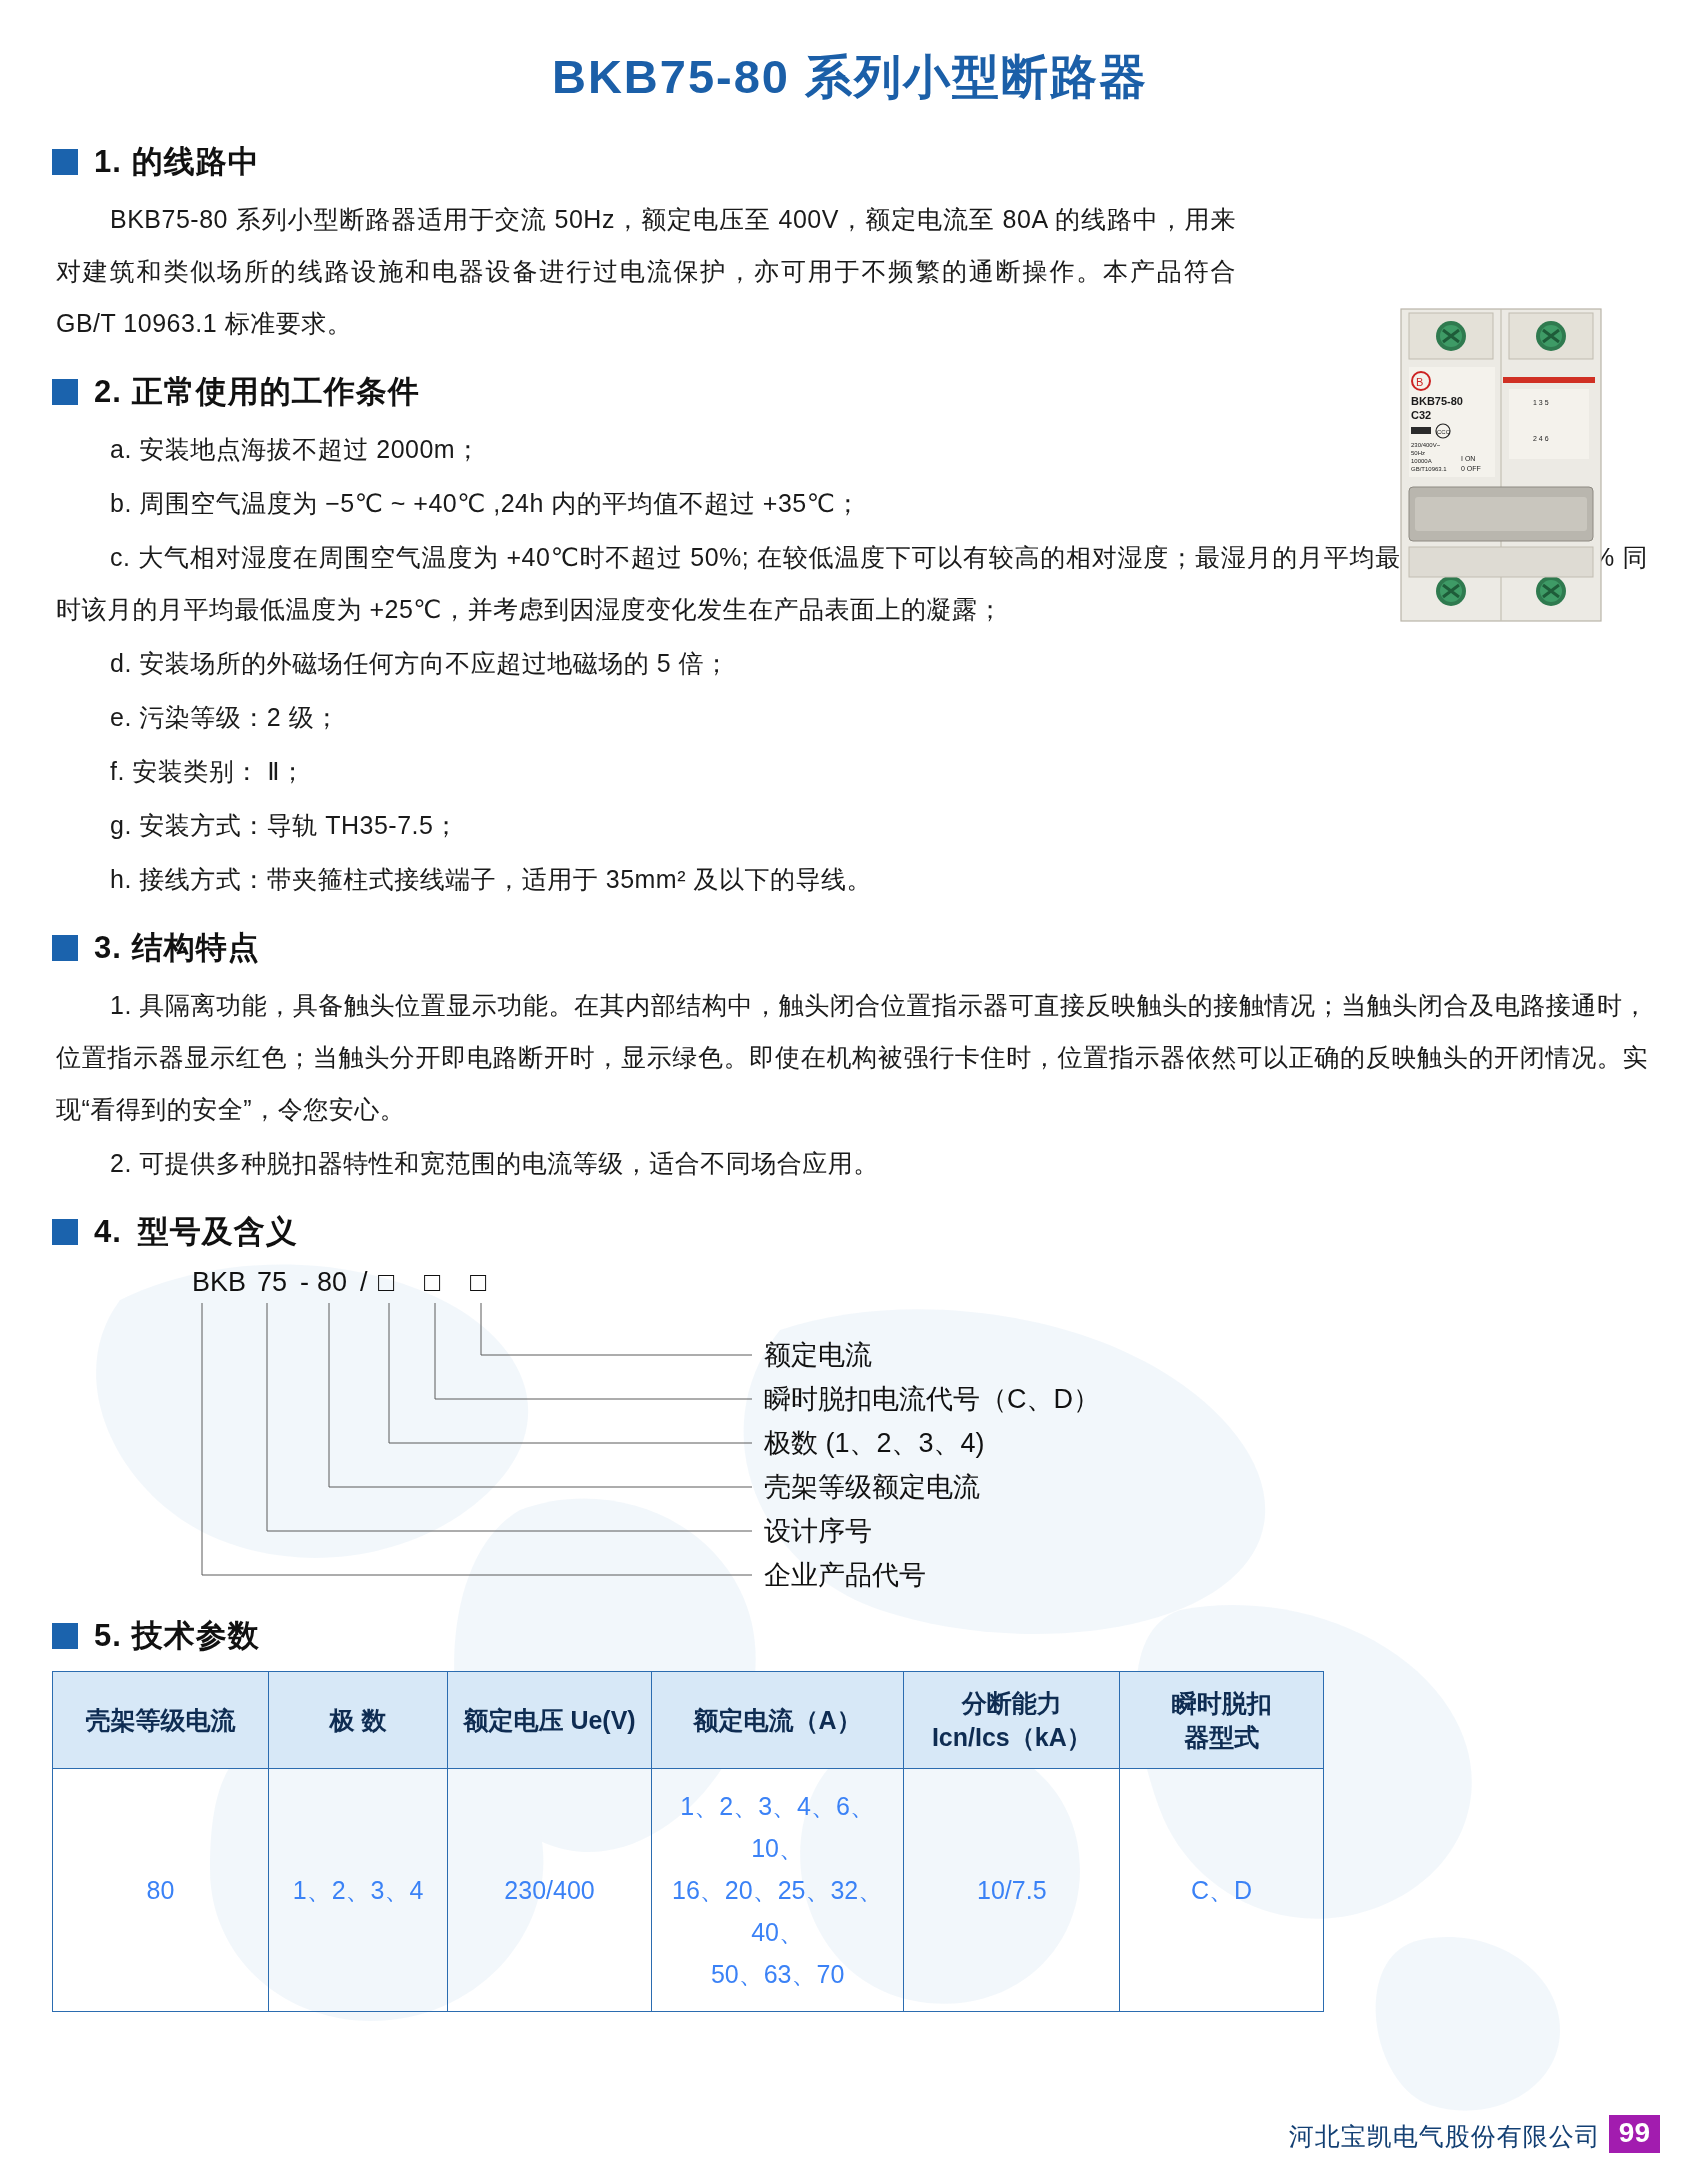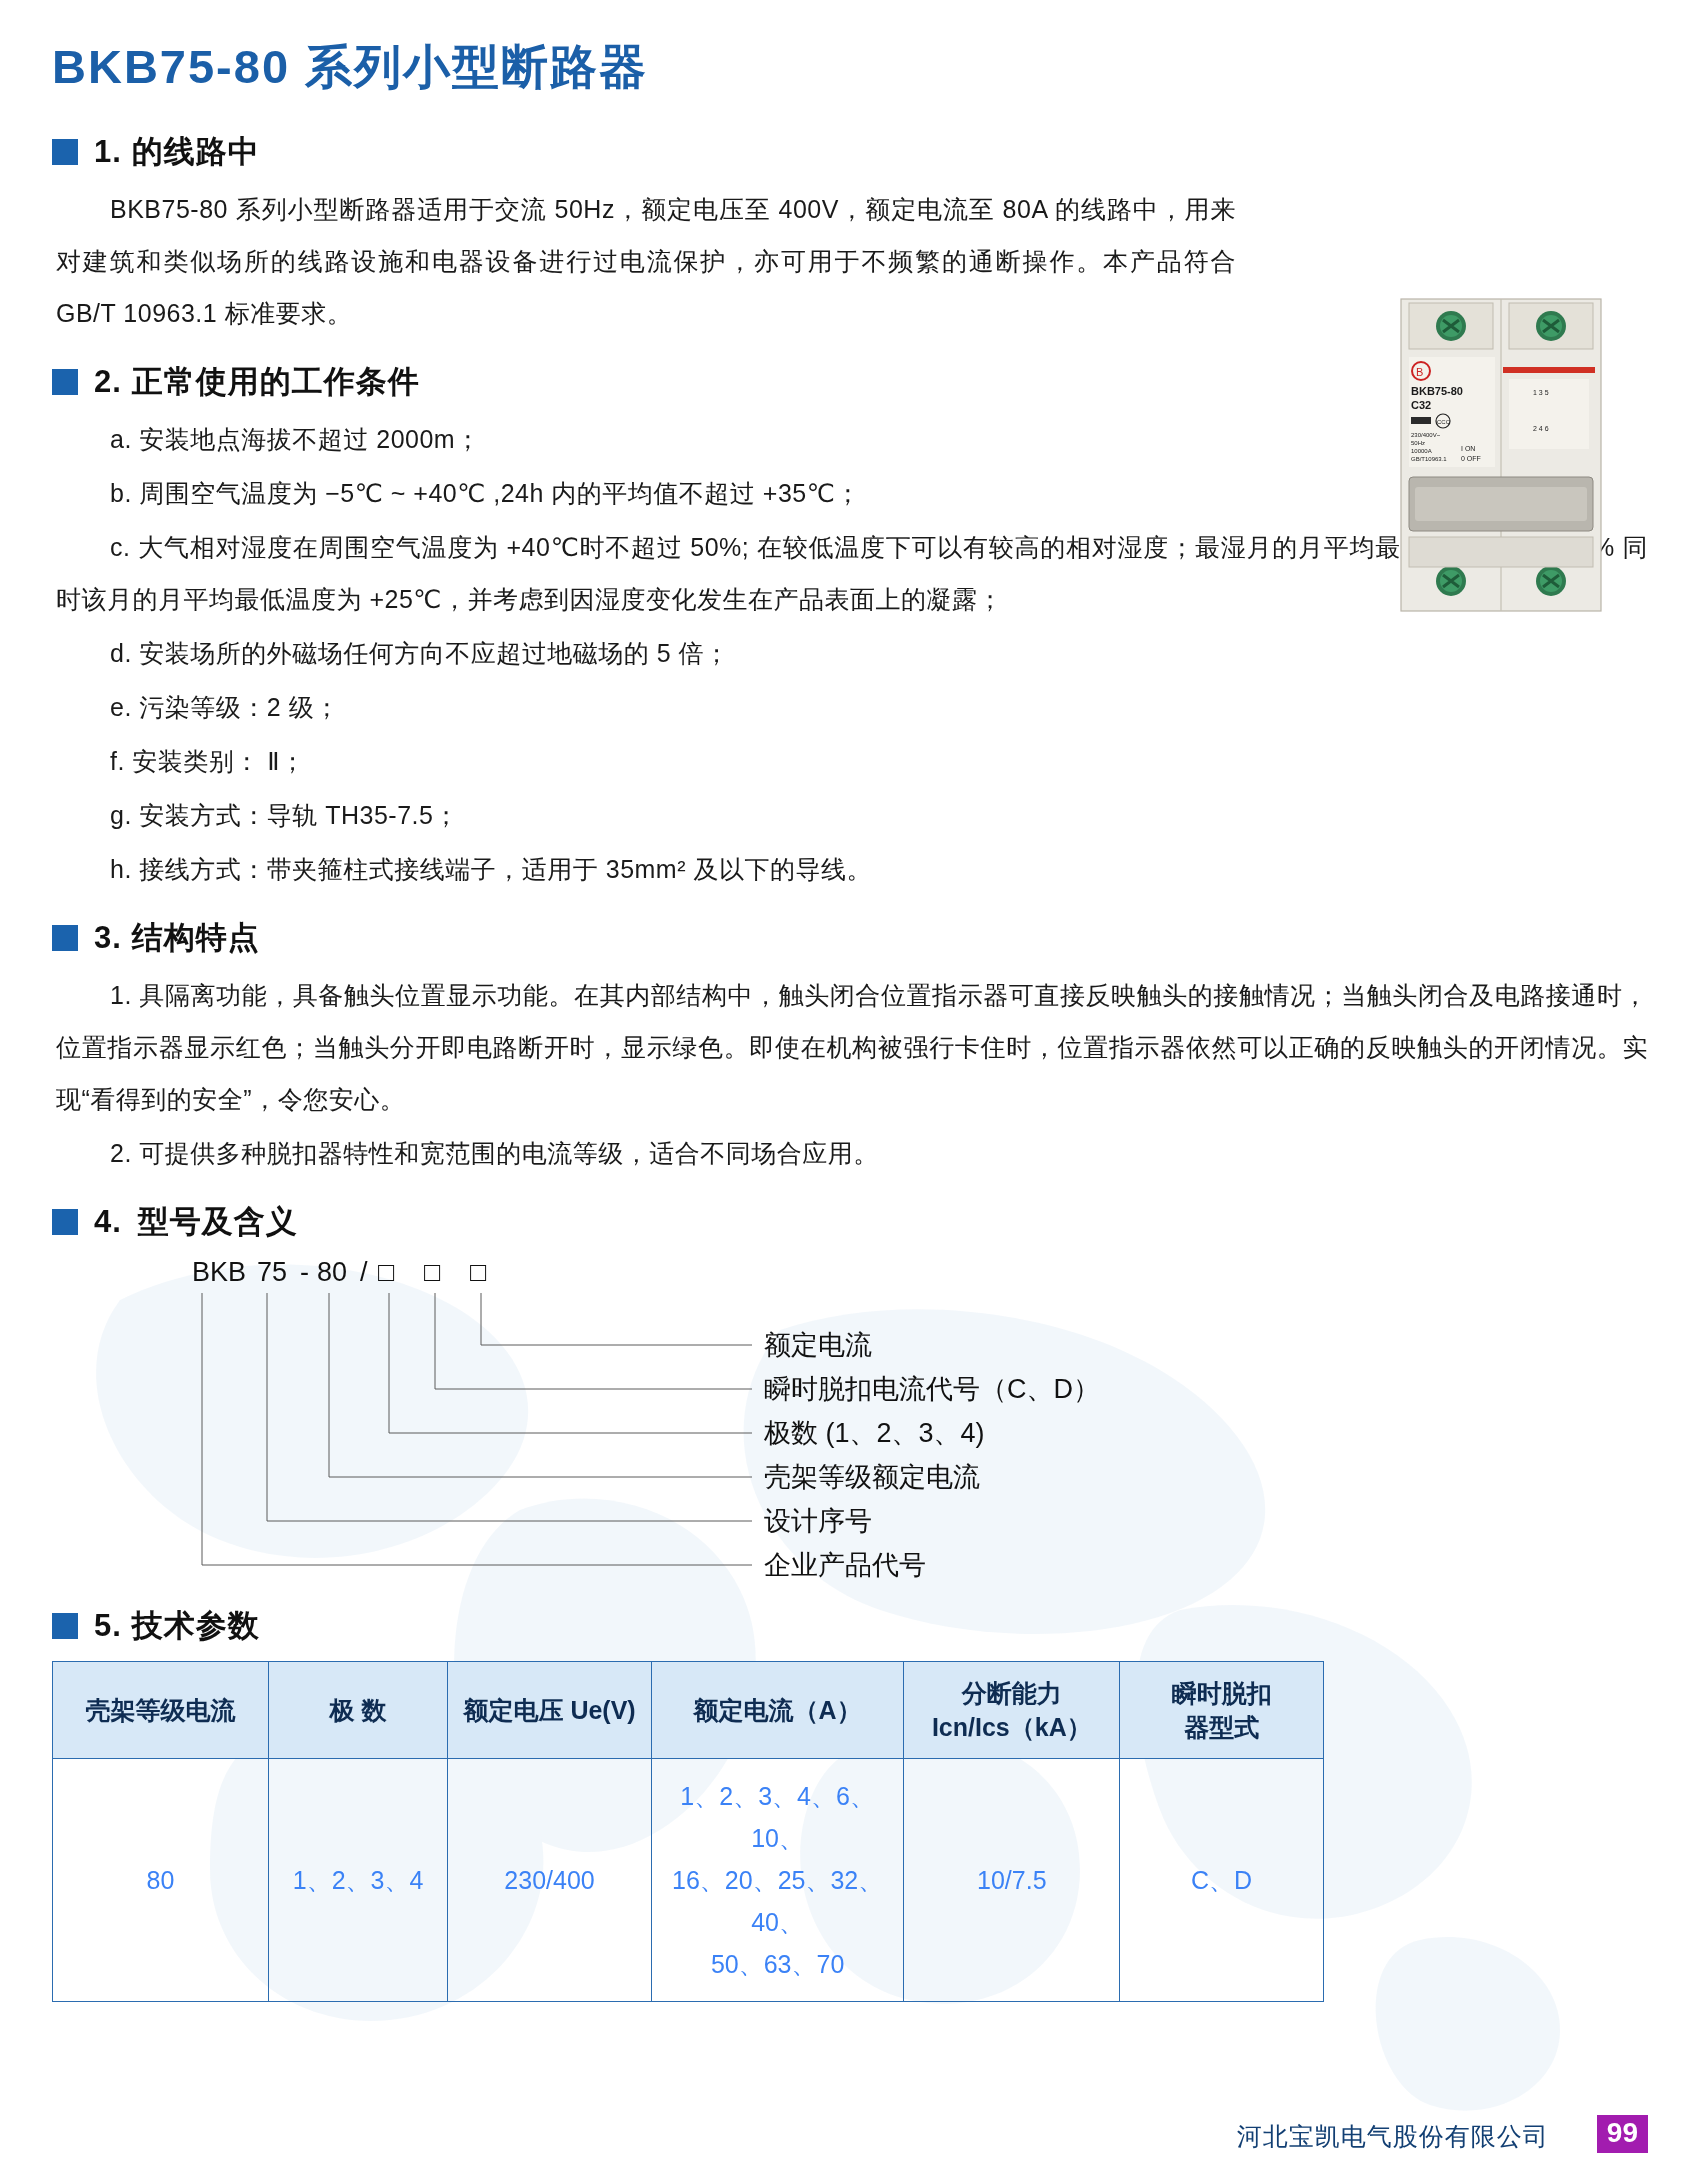--- a/index.html
+++ b/index.html
@@ -27,26 +27,26 @@
     pointer-events: none;
   }
   .page {
     position: relative;
     z-index: 2;
     padding: 0 52px;
     box-sizing: border-box;
     width: 1700px;
   }
   .doc-title {
-    text-align: left;
+    text-align: center;
     color: #1b5fa8;
     font-size: 47px;
     font-weight: bold;
     letter-spacing: 2px;
-    padding-top: 36px;
+    padding-top: 46px;
     padding-bottom: 10px;
   }
   .section-head {
     display: flex;
     align-items: center;
     margin: 22px 0 10px 0;
   }
   .sq {
     width: 26px;
     height: 26px;
@@ -113,25 +113,24 @@
     border: 1px solid #2b6cb0;
     font-size: 25px;
     padding: 16px 8px;
     text-align: center;
     line-height: 42px;
     color: #3b82f6;
   }
   .footer {
     position: absolute;
     bottom: 14px;
-    right: 52px;
+    right: 40px;
     display: flex;
     align-items: flex-end;
     z-index: 3;
-    gap: 40px;
   }
   .footer-company {
     font-size: 25px;
     color: #123f73;
     margin-right: 8px;
     letter-spacing: 1px;
   }
   .footer-page {
     background: #a21caf;
     color: #ffffff;

